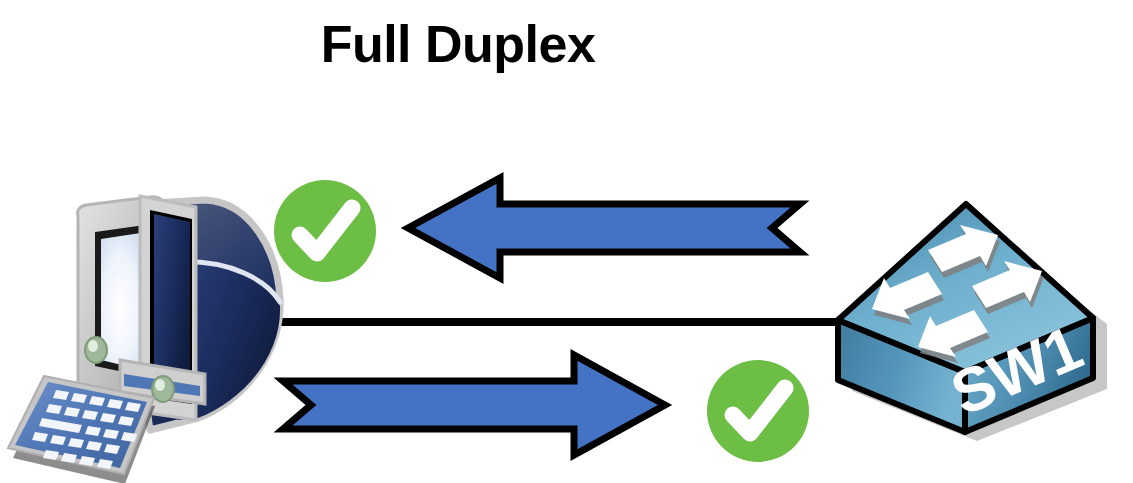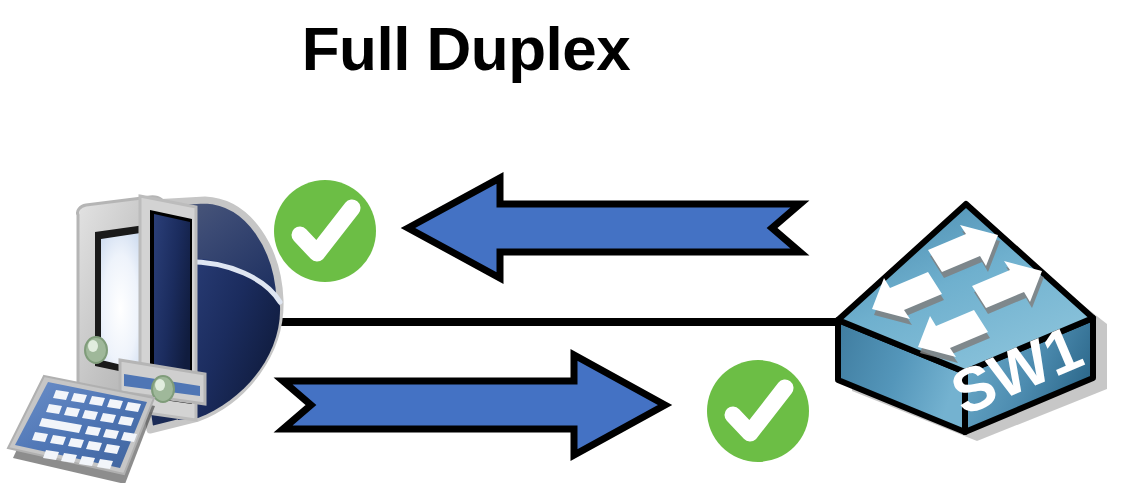--- a/index.html
+++ b/index.html
@@ -2,22 +2,22 @@
 <html><head>
 <meta charset="utf-8">
 <style>
   html,body{margin:0;padding:0;background:#ffffff;}
   body{width:1133px;height:483px;position:relative;overflow:hidden;
        font-family:"Liberation Sans","DejaVu Sans",sans-serif;}
 
   #stage{position:absolute;inset:0;width:1133px;height:483px;}
 
   .title{
-    position:absolute;left:8px;top:18px;width:916px;text-align:center;
-    font-size:62px;font-weight:bold;color:#000000;letter-spacing:-0.5px;
+    position:absolute;left:0;top:18px;width:916px;text-align:center;
+    font-size:52px;font-weight:bold;color:#000000;letter-spacing:-0.5px;
     line-height:1.0;
   }
 
   .layer{position:absolute;left:0;top:0;width:1133px;height:483px;}
   svg.layer{overflow:visible;}
 </style>
 </head>
 <body>
 
 <div id="stage">

